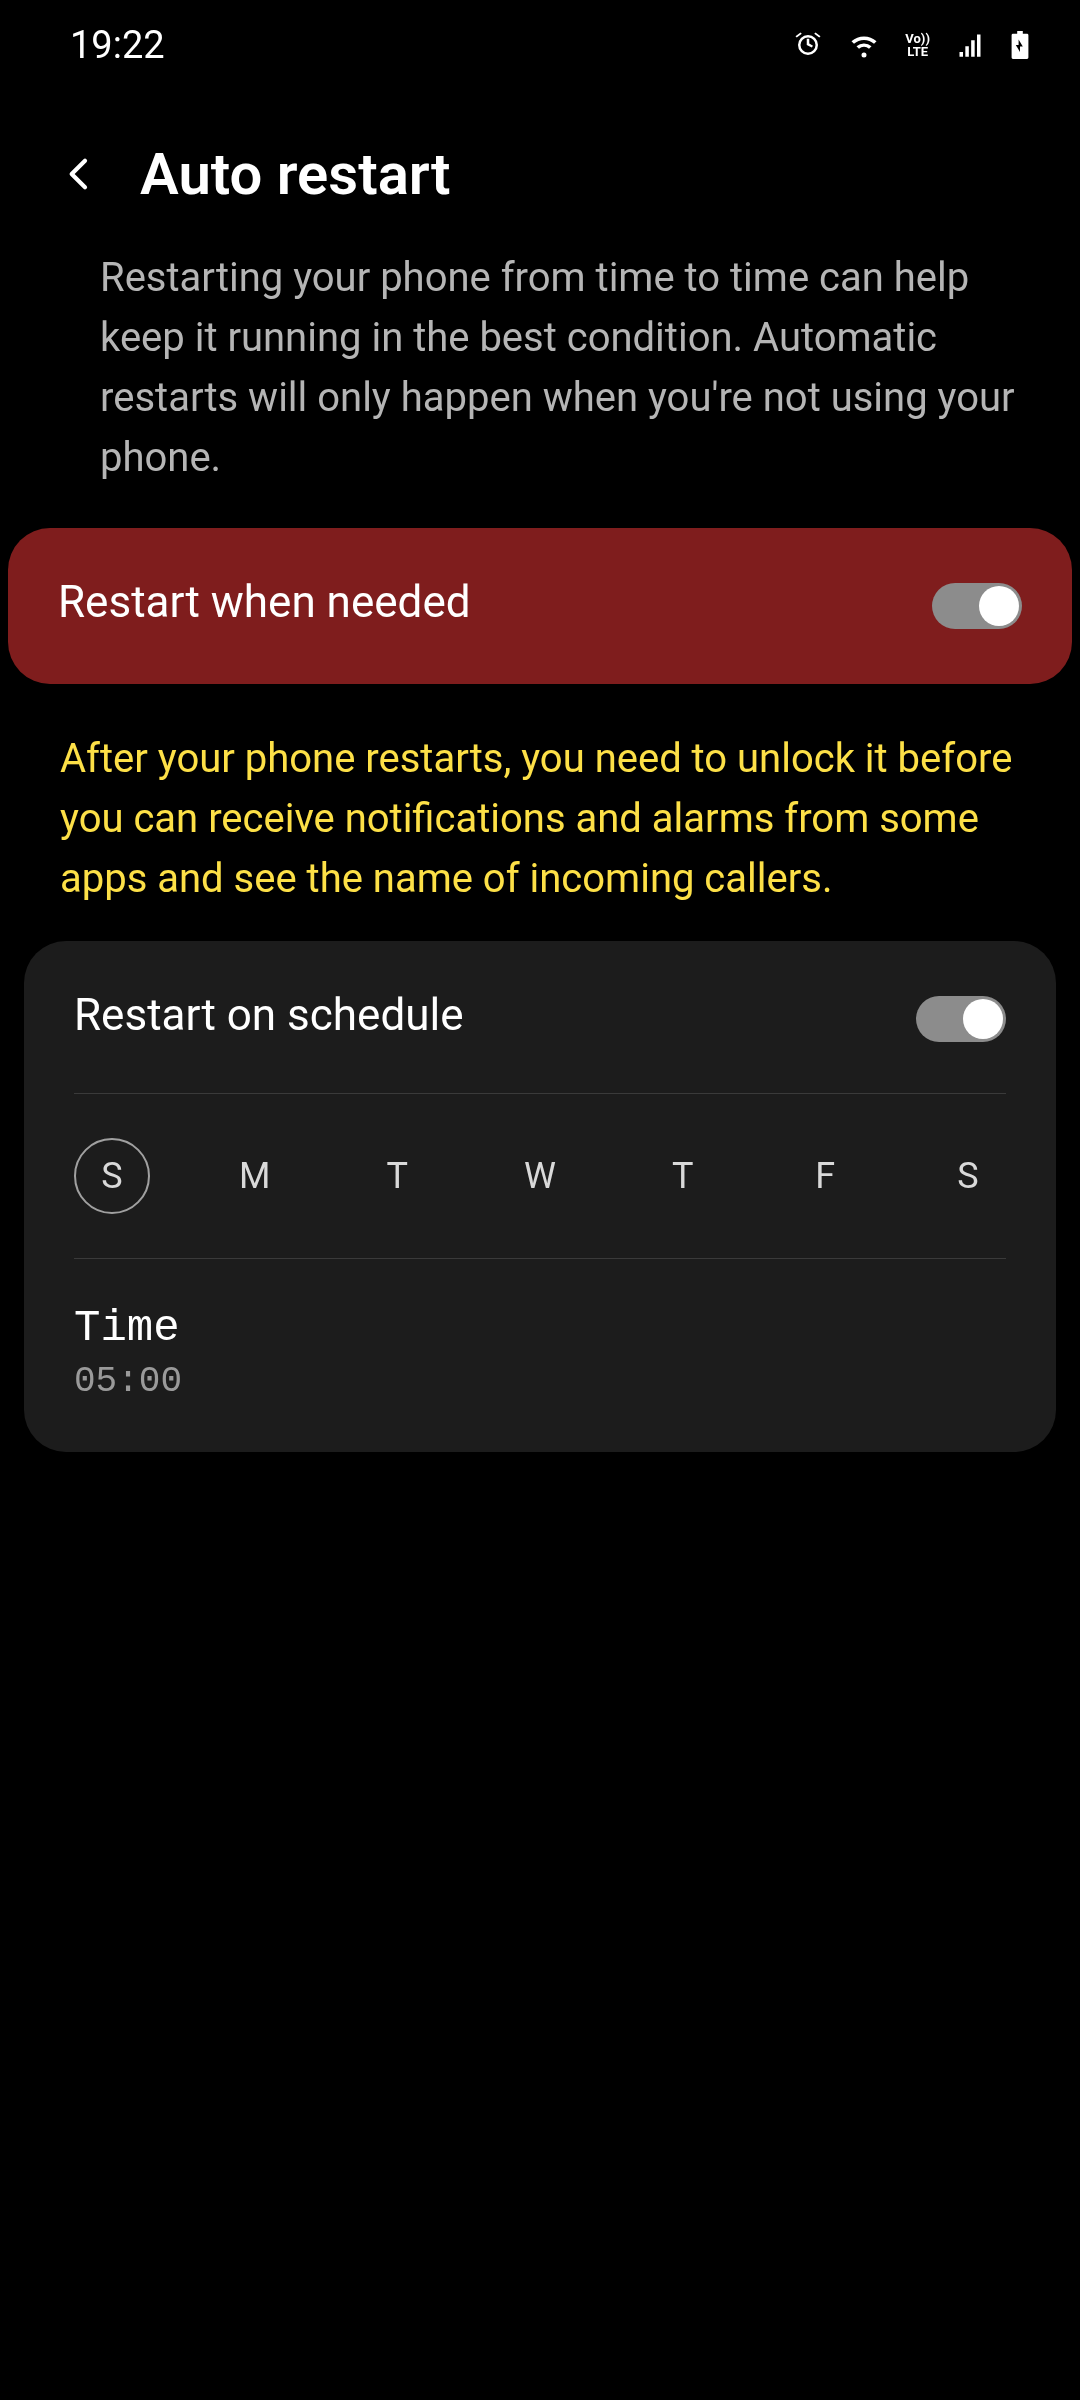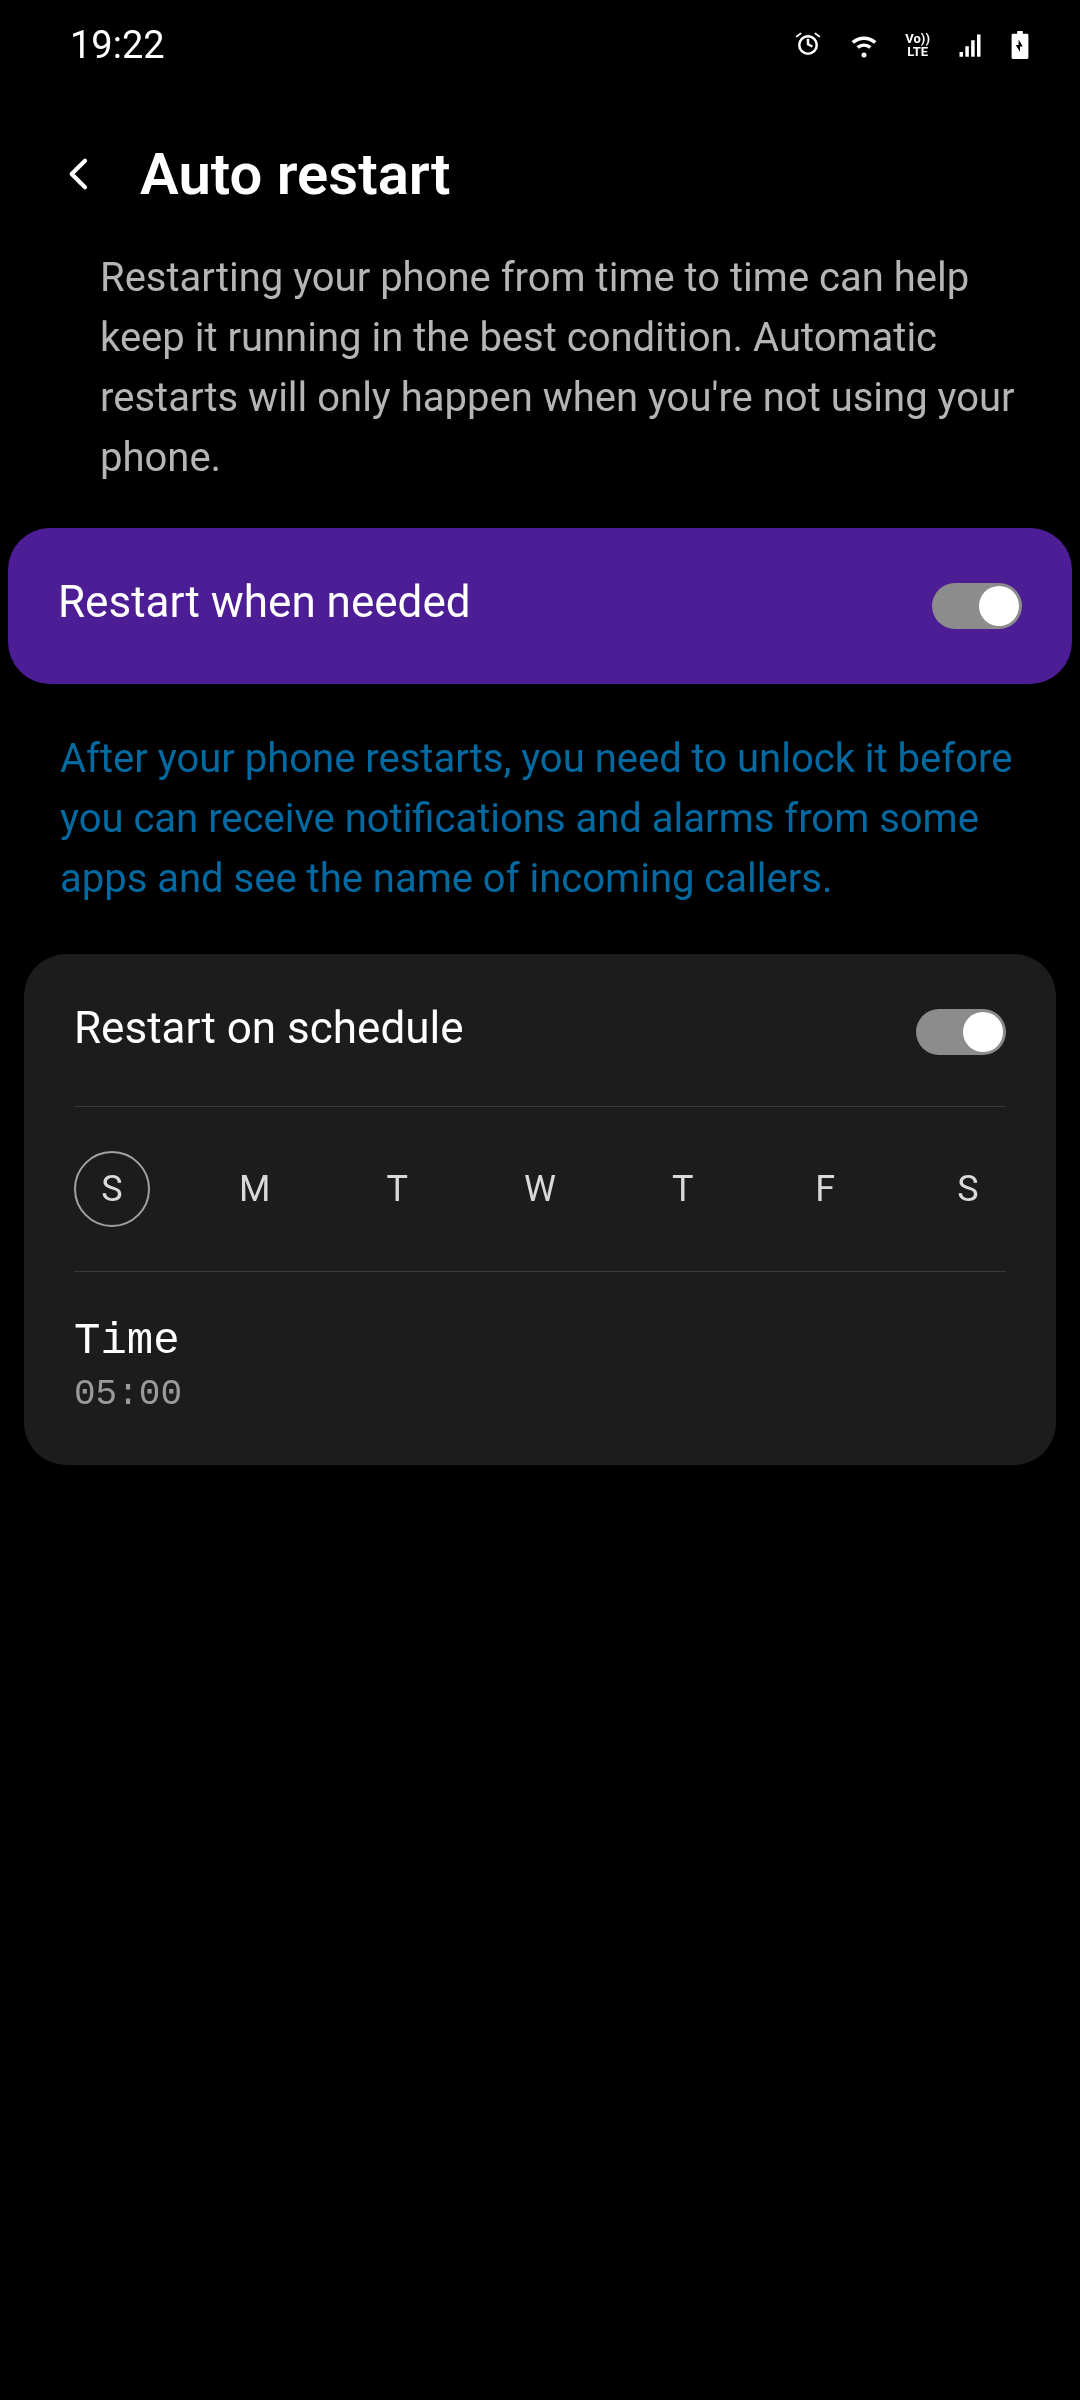--- a/index.html
+++ b/index.html
@@ -52,21 +52,21 @@
       text-align: center;
     }
     .description {
       padding: 10px 60px 40px 52px;
       font-size: 40px;
       line-height: 1.5;
       color: #b5b5b5;
       margin-left: 48px;
     }
     .card {
-      background: #4c1d95;
+      background: #7f1d1d;
       border-radius: 42px;
       margin: 0 8px 0 8px;
       padding: 48px 50px;
     }
     .setting-row {
       display: flex;
       justify-content: space-between;
       align-items: center;
       gap: 30px;
     }
@@ -95,24 +95,24 @@
     .toggle-knob {
       width: 40px;
       height: 40px;
       background: #ffffff;
       border-radius: 50%;
       position: absolute;
       top: 3px;
       right: 3px;
     }
     .note {
-      padding: 45px 60px 45px 60px;
+      padding: 45px 60px 32px 60px;
       font-size: 40px;
       line-height: 1.5;
-      color: #0369a1;
+      color: #fde047;
     }
     .card-schedule {
       background: #1c1c1c;
       border-radius: 42px;
       margin: 0 24px;
       padding: 48px 50px 50px 50px;
     }
     .divider {
       height: 1px;
       background: #3a3a3a;

